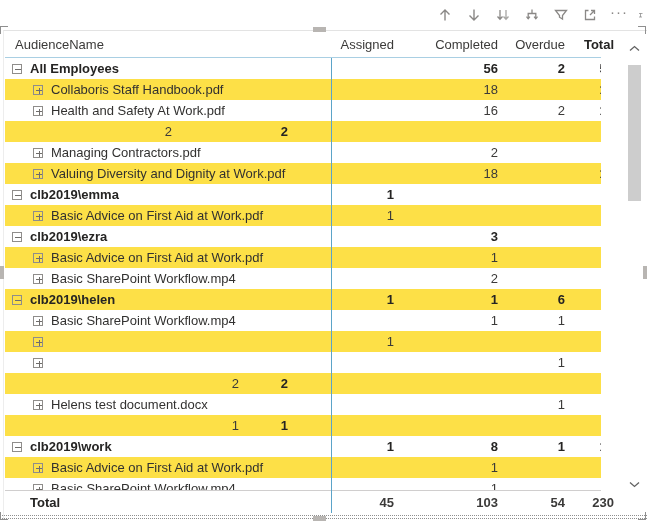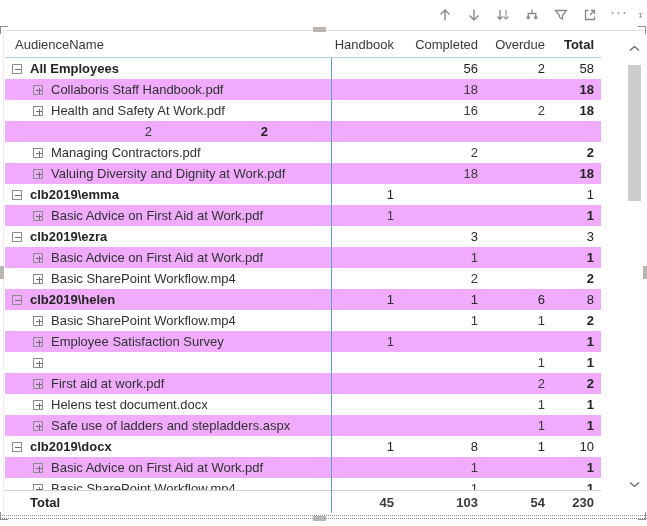--- a/index.html
+++ b/index.html
@@ -33,34 +33,34 @@
   .dotted-border { position:absolute; top:515px; left:0; width:647px; height:4px;
                    border-top:1px dotted #8f8f8f; border-bottom:1px dotted #8f8f8f; z-index:8; }
 
   
   .matrix { position:absolute; top:0; left:1px; width:624px; }
   .hdr-row { display:flex; height:27px; align-items:center; width:596px;
              font-size:13px; color:#3b3a39; border-bottom:1px solid #a9cfe3; }
   .hdr-audience { flex:0 0 326px; padding-left:10px; }
   .cell-num { text-align:right; font-size:13px; color:#3b3a39; }
   .w-assigned  { flex:0 0 63px; width:63px; }
-  .w-completed { flex:0 0 84px; width:84px; }
+  .w-completed { flex:0 0 84px; width:84px;margin-left:20px; }
   .w-overdue   { flex:0 0 67px; width:67px; }
   .w-total     { flex:0 0 49px; width:49px; }
   .hdr-row .w-total { font-weight:bold; color:#252423; }
 
   .v-divider { position:absolute; top:27px; left:327px; width:1px; height:455px;
                background:#5ba3c9; z-index:5; }
 
   .body-rows { width:596px; height:432px; overflow:hidden; }
   .row { display:flex; height:21px; align-items:center; width:596px; font-size:13px; color:#323130; }
-  .row.band { background:#f0abfc; }
+  .row.band { background:#fde047; }
   .row .label-cell { flex:0 0 326px; display:flex; align-items:center; overflow:hidden; white-space:nowrap; }
   .row.group .label-cell { font-weight:bold; color:#252423; }
-  .row.group .cell-num { font-weight:normal; color:#252423; }
+  .row.group .cell-num { font-weight:bold; color:#252423; }
   .row .w-total { font-weight:bold; color:#252423; }
   .indent0 { padding-left:7px; } .indent1 { padding-left:28px; }
   .expand-box { position:relative; width:10px; height:10px; border:1px solid #8f8d8b;
                 margin-right:8px; flex:0 0 10px; background:#fff; cursor:pointer; }
   .row.band .expand-box { background:transparent; }
   .expand-box::before { content:""; position:absolute; left:2px; top:4px; width:6px; height:1px; background:#6f6d6b; }
   .expand-box.plus::after { content:""; position:absolute; left:4.5px; top:2px; width:1px; height:6px; background:#6f6d6b; }
 
   .total-row { display:flex; height:23px; align-items:center; width:596px;
                border-top:1px solid #d0cece; font-size:13px; font-weight:bold; color:#252423; }
@@ -118,21 +118,21 @@
       </svg>
   </span>
 </div>
 
 <div class="frame">
 
   <div class="matrix">
 
     <div class="hdr-row">
       <div class="hdr-audience">AudienceName</div>
-      <div class="cell-num w-assigned">Handbook</div>
+      <div class="cell-num w-assigned">Assigned</div>
       <div class="cell-num w-completed">Completed</div>
       <div class="cell-num w-overdue">Overdue</div>
       <div class="cell-num w-total">Total</div>
     </div>
 
     <div class="body-rows" id="rows">
         <div class="row group">
           <div class="label-cell indent0">
             <span class="expand-box minus"></span>
             <span>All Employees</span>
@@ -254,70 +254,61 @@
             <span>Basic SharePoint Workflow.mp4</span>
           </div>
           <div class="cell-num w-assigned"></div>
           <div class="cell-num w-completed">1</div>
           <div class="cell-num w-overdue">1</div>
           <div class="cell-num w-total">2</div>
         </div>
         <div class="row band">
           <div class="label-cell indent1">
             <span class="expand-box plus"></span>
-            <span>Employee Satisfaction Survey</span>
-          </div>
-          <div class="cell-num w-assigned">1</div>
-          <div class="cell-num w-completed"></div>
-          <div class="cell-num w-overdue"></div>
-          <div class="cell-num w-total">1</div>
-        </div>
-        <div class="row">
-          <div class="label-cell indent1">
-            <span class="expand-box plus"></span>
-          </div>
-          <div class="cell-num w-assigned"></div>
-          <div class="cell-num w-completed"></div>
-          <div class="cell-num w-overdue">1</div>
-          <div class="cell-num w-total">1</div>
-        </div>
-        <div class="row band">
-          <div class="label-cell indent1">
-            <span class="expand-box plus"></span>
-            <span>First aid at work.pdf</span>
-          </div>
+          </div>
+          <div class="cell-num w-assigned">1</div>
+          <div class="cell-num w-completed"></div>
+          <div class="cell-num w-overdue"></div>
+          <div class="cell-num w-total">1</div>
+        </div>
+        <div class="row">
+          <div class="label-cell indent1">
+            <span class="expand-box plus"></span>
+          </div>
+          <div class="cell-num w-assigned"></div>
+          <div class="cell-num w-completed"></div>
+          <div class="cell-num w-overdue">1</div>
+          <div class="cell-num w-total">1</div>
+        </div>
+        <div class="row band">
           <div class="cell-num w-assigned"></div>
           <div class="cell-num w-completed"></div>
           <div class="cell-num w-overdue">2</div>
           <div class="cell-num w-total">2</div>
         </div>
         <div class="row">
           <div class="label-cell indent1">
             <span class="expand-box plus"></span>
             <span>Helens test document.docx</span>
           </div>
           <div class="cell-num w-assigned"></div>
           <div class="cell-num w-completed"></div>
           <div class="cell-num w-overdue">1</div>
           <div class="cell-num w-total">1</div>
         </div>
         <div class="row band">
-          <div class="label-cell indent1">
-            <span class="expand-box plus"></span>
-            <span>Safe use of ladders and stepladders.aspx</span>
-          </div>
           <div class="cell-num w-assigned"></div>
           <div class="cell-num w-completed"></div>
           <div class="cell-num w-overdue">1</div>
           <div class="cell-num w-total">1</div>
         </div>
         <div class="row group">
           <div class="label-cell indent0">
             <span class="expand-box minus"></span>
-            <span>clb2019\docx</span>
+            <span>clb2019\work</span>
           </div>
           <div class="cell-num w-assigned">1</div>
           <div class="cell-num w-completed">8</div>
           <div class="cell-num w-overdue">1</div>
           <div class="cell-num w-total">10</div>
         </div>
         <div class="row band">
           <div class="label-cell indent1">
             <span class="expand-box plus"></span>
             <span>Basic Advice on First Aid at Work.pdf</span>

